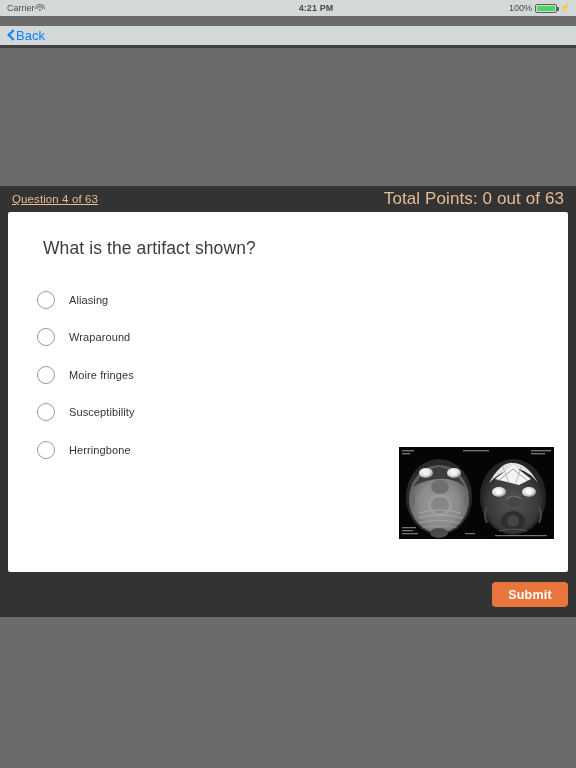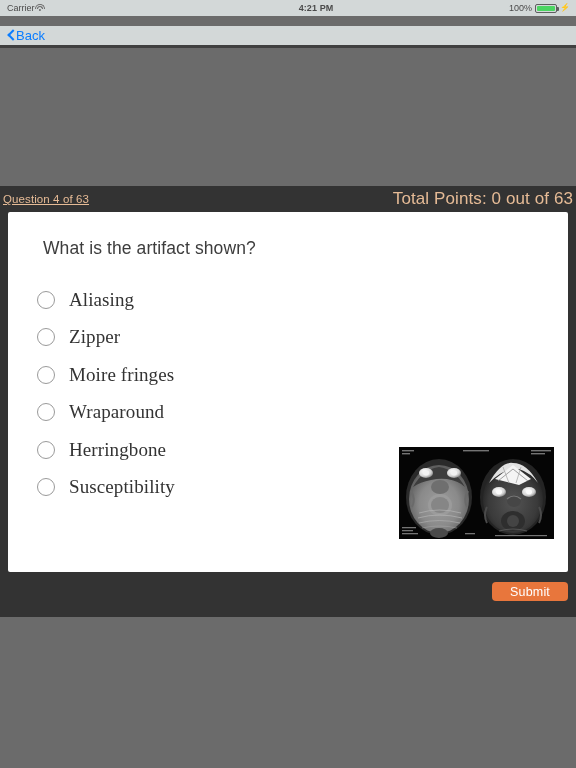--- a/index.html
+++ b/index.html
@@ -65,21 +65,21 @@
   }
 
   
   .quiz-panel {
     position: absolute; top: 186px; left: 0; width: 576px; height: 431px;
     background: #333333;
   }
   .quiz-header {
     position: relative; height: 26px; width: 100%;
     display: flex; align-items: center; justify-content: space-between;
-    padding: 0 3px;
+    padding: 0 12px;
   }
   .q-counter {
     font-size: 11.5px; color: #e6bb96; text-decoration: underline;
     cursor: pointer; letter-spacing: .1px;
   }
   .q-points {
     font-size: 17px; color: #e6bb96; letter-spacing: .1px;
   }
 
   
@@ -95,36 +95,36 @@
   }
   .options { position: absolute; left: 29px; top: 69px; width: 340px; }
   .option {
     display: flex; align-items: center; gap: 14px;
     height: 37.5px; cursor: pointer;
   }
   .radio {
     width: 18px; height: 18px; border-radius: 50%;
     border: 1.6px solid #9a9a9a; background: #fff; flex: 0 0 18px;
   }
-  .opt-label { font-size: 19px; color: #333; letter-spacing: .1px; font-family: Liberation Serif, serif; }
+  .opt-label { font-size: 11px; color: #333; letter-spacing: .1px; }
 
   
   .mri {
     position: absolute; left: 391px; top: 235px;
     width: 155px; height: 92px; background: #050505;
     overflow: hidden;
   }
   .mri svg { display: block; width: 100%; height: 100%; }
 
   
   .submit-btn {
     position: absolute; left: 492px; top: 582px;
-    width: 76px; height: 19px;
+    width: 76px; height: 25px;
     background: #e8763c; border: none; border-radius: 4px;
-    color: #ffffff; font-size: 12.5px; font-weight: normal;
+    color: #ffffff; font-size: 12.5px; font-weight: bold;
     font-family: "Liberation Sans", sans-serif;
     cursor: pointer; letter-spacing: .2px;
   }
 </style>
 </head>
 <body>
 
 <div class="screen">
 
   <div class="statusbar">
@@ -163,37 +163,33 @@
   <div class="card">
     <div class="q-title">What is the artifact shown?</div>
 
     <div class="options">
       <div class="option">
         <span class="radio"></span>
         <span class="opt-label">Aliasing</span>
       </div>
       <div class="option">
         <span class="radio"></span>
-        <span class="opt-label">Zipper</span>
+        <span class="opt-label">Wraparound</span>
       </div>
       <div class="option">
         <span class="radio"></span>
         <span class="opt-label">Moire fringes</span>
       </div>
       <div class="option">
         <span class="radio"></span>
-        <span class="opt-label">Wraparound</span>
+        <span class="opt-label">Susceptibility</span>
       </div>
       <div class="option">
         <span class="radio"></span>
         <span class="opt-label">Herringbone</span>
-      </div>
-      <div class="option">
-        <span class="radio"></span>
-        <span class="opt-label">Susceptibility</span>
       </div>
     </div>
 
     <div class="mri">
       <svg viewBox="0 0 155 92" preserveAspectRatio="none">
         <defs>
           <radialGradient id="brainL" cx="50%" cy="58%" r="55%">
             <stop offset="0%" stop-color="#9d9d9d"></stop>
             <stop offset="60%" stop-color="#8a8a8a"></stop>
             <stop offset="100%" stop-color="#5e5e5e"></stop>

